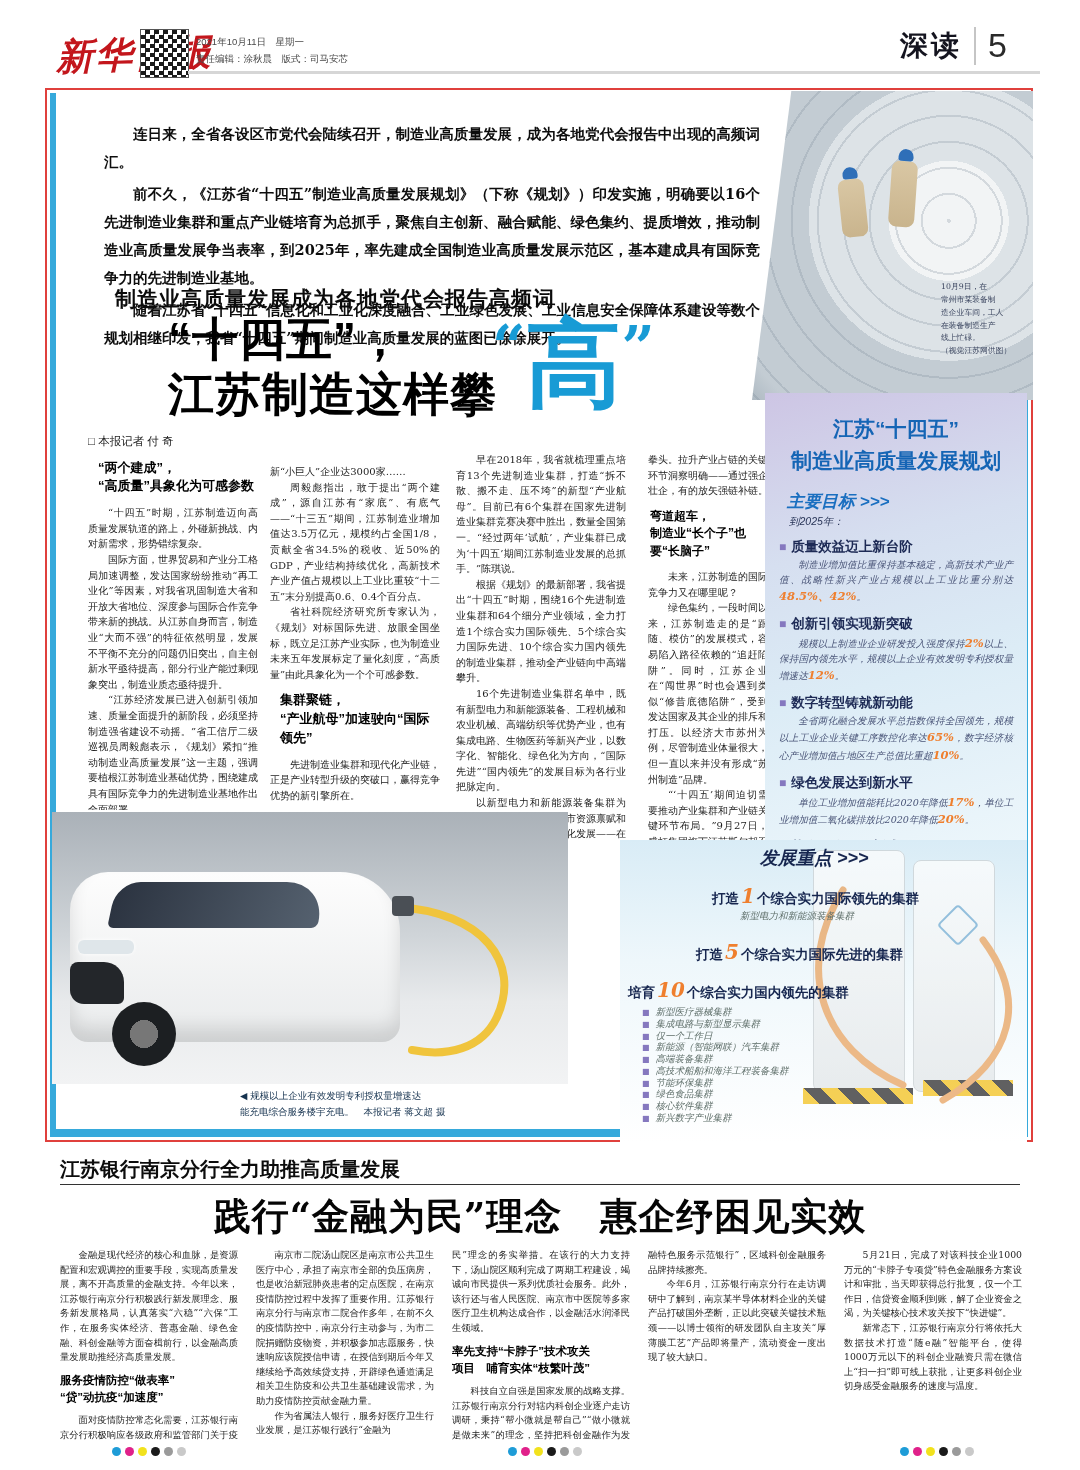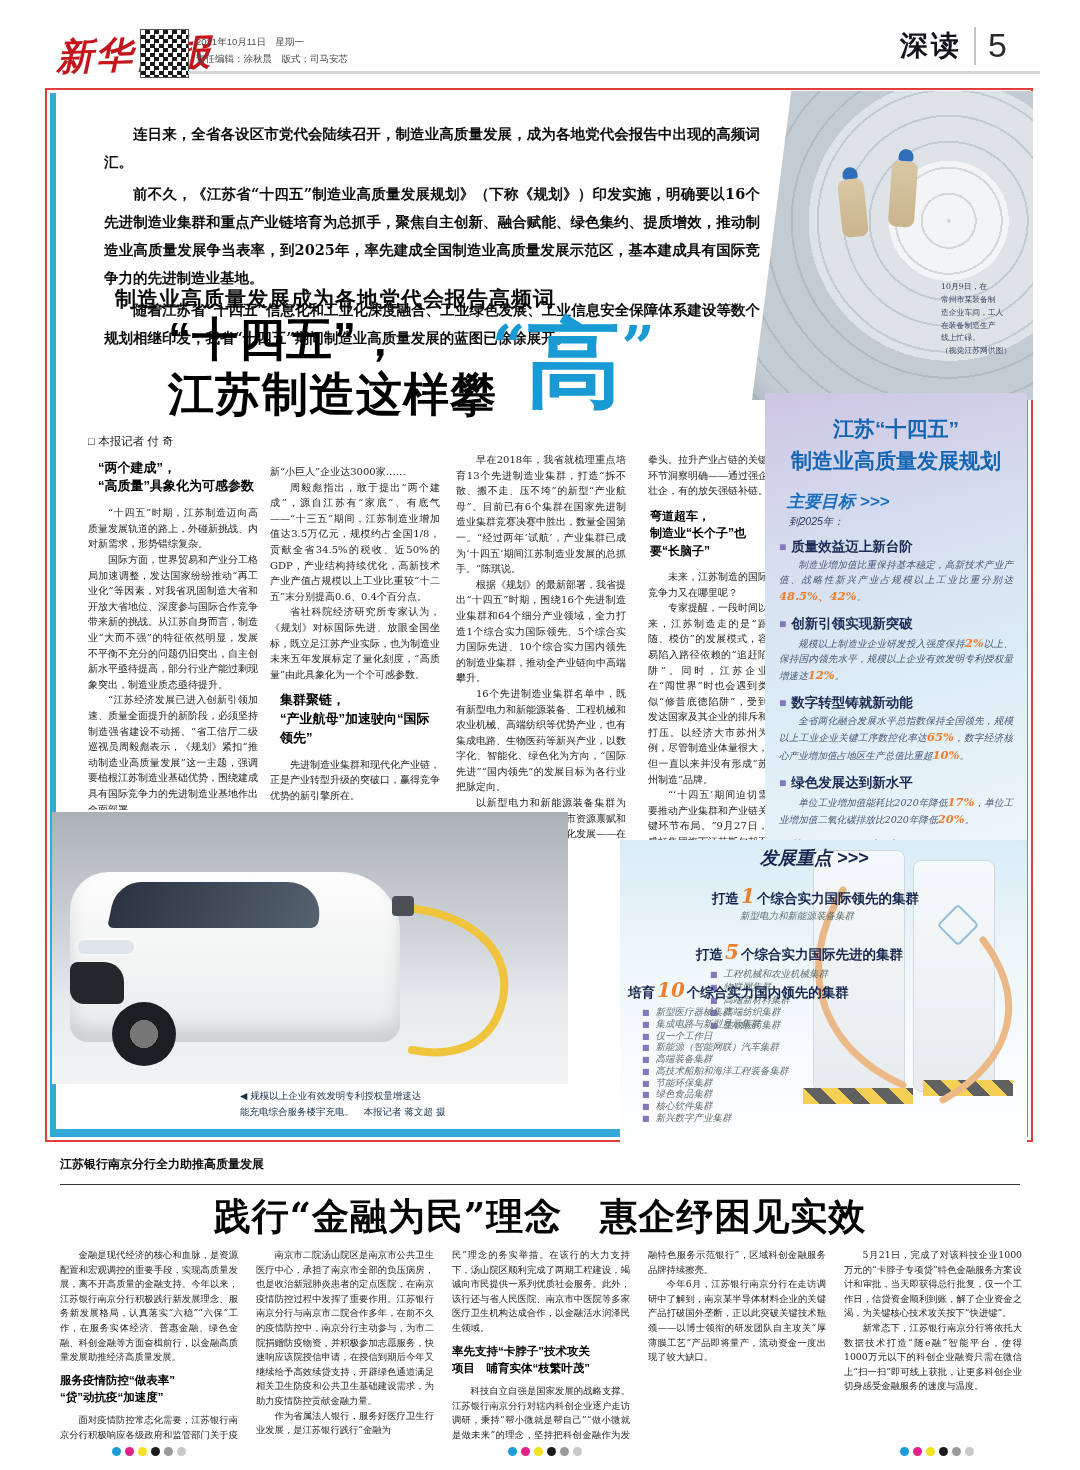--- a/index.html
+++ b/index.html
@@ -102,21 +102,21 @@
   .f-item{position:absolute;color:#16264f;}
   .f-head{font-weight:bold;font-size:13.5px;}
   .f-num{font-family:"DejaVu Serif",serif;font-style:italic;font-weight:bold;font-size:20px;color:#ef7f2e;padding:0 2px;}
   .f-sub-center{margin:2px 0 0 28px;font-family:"DejaVu Serif",serif;font-style:italic;font-size:9.5px;color:#5f6f6a;}
   .f-subs{margin:4px 0 0 14px;list-style:none;padding:0;}
   .f-subs li{font-family:"DejaVu Serif",serif;font-style:italic;font-size:9.5px;line-height:1.35;color:#5f6f6a;}
   .f-subs li:before{content:"■";color:#8578bf;font-style:normal;font-size:8px;margin-right:6px;}
   .f-subs.tight li{line-height:1.22;}
 
   
-  .bt-kicker{left:60px;top:1156px;font-size:12px;font-weight:bold;color:#0c0c0c;}
+  .bt-kicker{left:60px;top:1156px;font-size:20px;font-weight:bold;color:#0c0c0c;}
   .bt-rule{left:60px;top:1184px;width:960px;height:1px;background:#333;}
   .bt-headline{left:0;top:1192px;width:1080px;text-align:center;font-family:"DejaVu Serif",serif;
                font-weight:bold;font-size:37px;color:#050505;letter-spacing:1px;}
   .bcol{top:1248px;width:178px;height:196px;font-family:"DejaVu Serif",serif;font-size:9.3px;
         line-height:14.6px;color:#1d1d1d;overflow:hidden;}
   .bcol p{margin:0;text-indent:2em;text-align:justify;}
   .bcol p.cont{text-indent:0;}
   .bsub{font-family:"Liberation Sans",sans-serif;font-weight:bold;font-size:11.5px;line-height:1.5;
         color:#000;text-align:left;margin:7px 0;text-indent:0!important;}
   .b1{left:60px;} .b2{left:256px;} .b3{left:452px;} .b4{left:648px;} .b5{left:844px;}
@@ -199,21 +199,21 @@
     <p>根据《规划》的最新部署，我省提出“十四五”时期，围绕16个先进制造业集群和64个细分产业领域，全力打造1个综合实力国际领先、5个综合实力国际先进、10个综合实力国内领先的制造业集群，推动全产业链向中高端攀升。</p>
     <p>16个先进制造业集群名单中，既有新型电力和新能源装备、工程机械和农业机械、高端纺织等优势产业，也有集成电路、生物医药等新兴产业，以数字化、智能化、绿色化为方向，“国际先进”“国内领先”的发展目标为各行业把脉定向。</p>
     <p>以新型电力和新能源装备集群为例，这一集群统筹各设区市资源禀赋和产业基础，引导各地差异化发展——在南京，新型电力（智能电网）装备集</p>
   </div>
 
   <div class="abs np col4">
     <p class="cont">拳头。拉升产业占链的关键环节洞察明确——通过强企壮企，有的放矢强链补链。</p>
     <div class="sub preline">弯道超车，
 制造业“长个子”也要“长脑子”</div>
     <p>未来，江苏制造的国际竞争力又在哪里呢？</p>
-    <p>专家提醒，一段时间以来，江苏制造走的是“跟随、模仿”的发展模式，容易陷入路径依赖的“追赶陷阱”。同时，江苏企业在“闯世界”时也会遇到类似“修昔底德陷阱”，受到发达国家及其企业的排斥和打压。以经济大市苏州为例，尽管制造业体量很大，但一直以来并没有形成“苏州制造”品牌。</p>
+    <p>绿色集约，一段时间以来，江苏制造走的是“跟随、模仿”的发展模式，容易陷入路径依赖的“追赶陷阱”。同时，江苏企业在“闯世界”时也会遇到类似“修昔底德陷阱”，受到发达国家及其企业的排斥和打压。以经济大市苏州为例，尽管制造业体量很大，但一直以来并没有形成“苏州制造”品牌。</p>
     <p>“‘十四五’期间迫切需要推动产业集群和产业链关键环节布局。”9月27日，盛虹集团旗下江苏斯尔邦石化有限公司与冰岛碳循环利用公司签约，15万吨级二氧化碳制绿色甲醇项目正式启动落地。</p>
   </div>
 
   <div class="abs car">
     <div class="car-body"></div>
     <div class="car-glass"></div>
     <div class="car-grille"></div>
     <div class="car-light"></div>
     <div class="car-wheel"></div>
     <svg width="516" height="272" style="position:absolute;left:0;top:0">
@@ -266,27 +266,20 @@
     </div>
     <div class="focus-label">发展重点 &gt;&gt;&gt;</div>
 
     <div class="f-item" style="left:92px;top:44px;">
       <span class="f-head"><span>打造</span><span class="f-num">1</span><span>个综合实力国际领先的集群</span></span>
       <div class="f-sub-center">新型电力和新能源装备集群</div>
     </div>
 
     <div class="f-item" style="left:76px;top:100px;">
       <span class="f-head"><span>打造</span><span class="f-num">5</span><span>个综合实力国际先进的集群</span></span>
-      <ul class="f-subs">
-        <li>工程机械和农业机械集群</li>
-        <li>物联网集群</li>
-        <li>高端新材料集群</li>
-        <li>高端纺织集群</li>
-        <li>生物医药集群</li>
-      </ul>
     </div>
 
     <div class="f-item" style="left:8px;top:138px;">
       <span class="f-head"><span>培育</span><span class="f-num">10</span><span>个综合实力国内领先的集群</span></span>
       <ul class="f-subs tight">
         <li>新型医疗器械集群</li>
         <li>集成电路与新型显示集群</li>
         <li>仅一个工作日</li>
         <li>新能源（智能网联）汽车集群</li>
         <li>高端装备集群</li>

